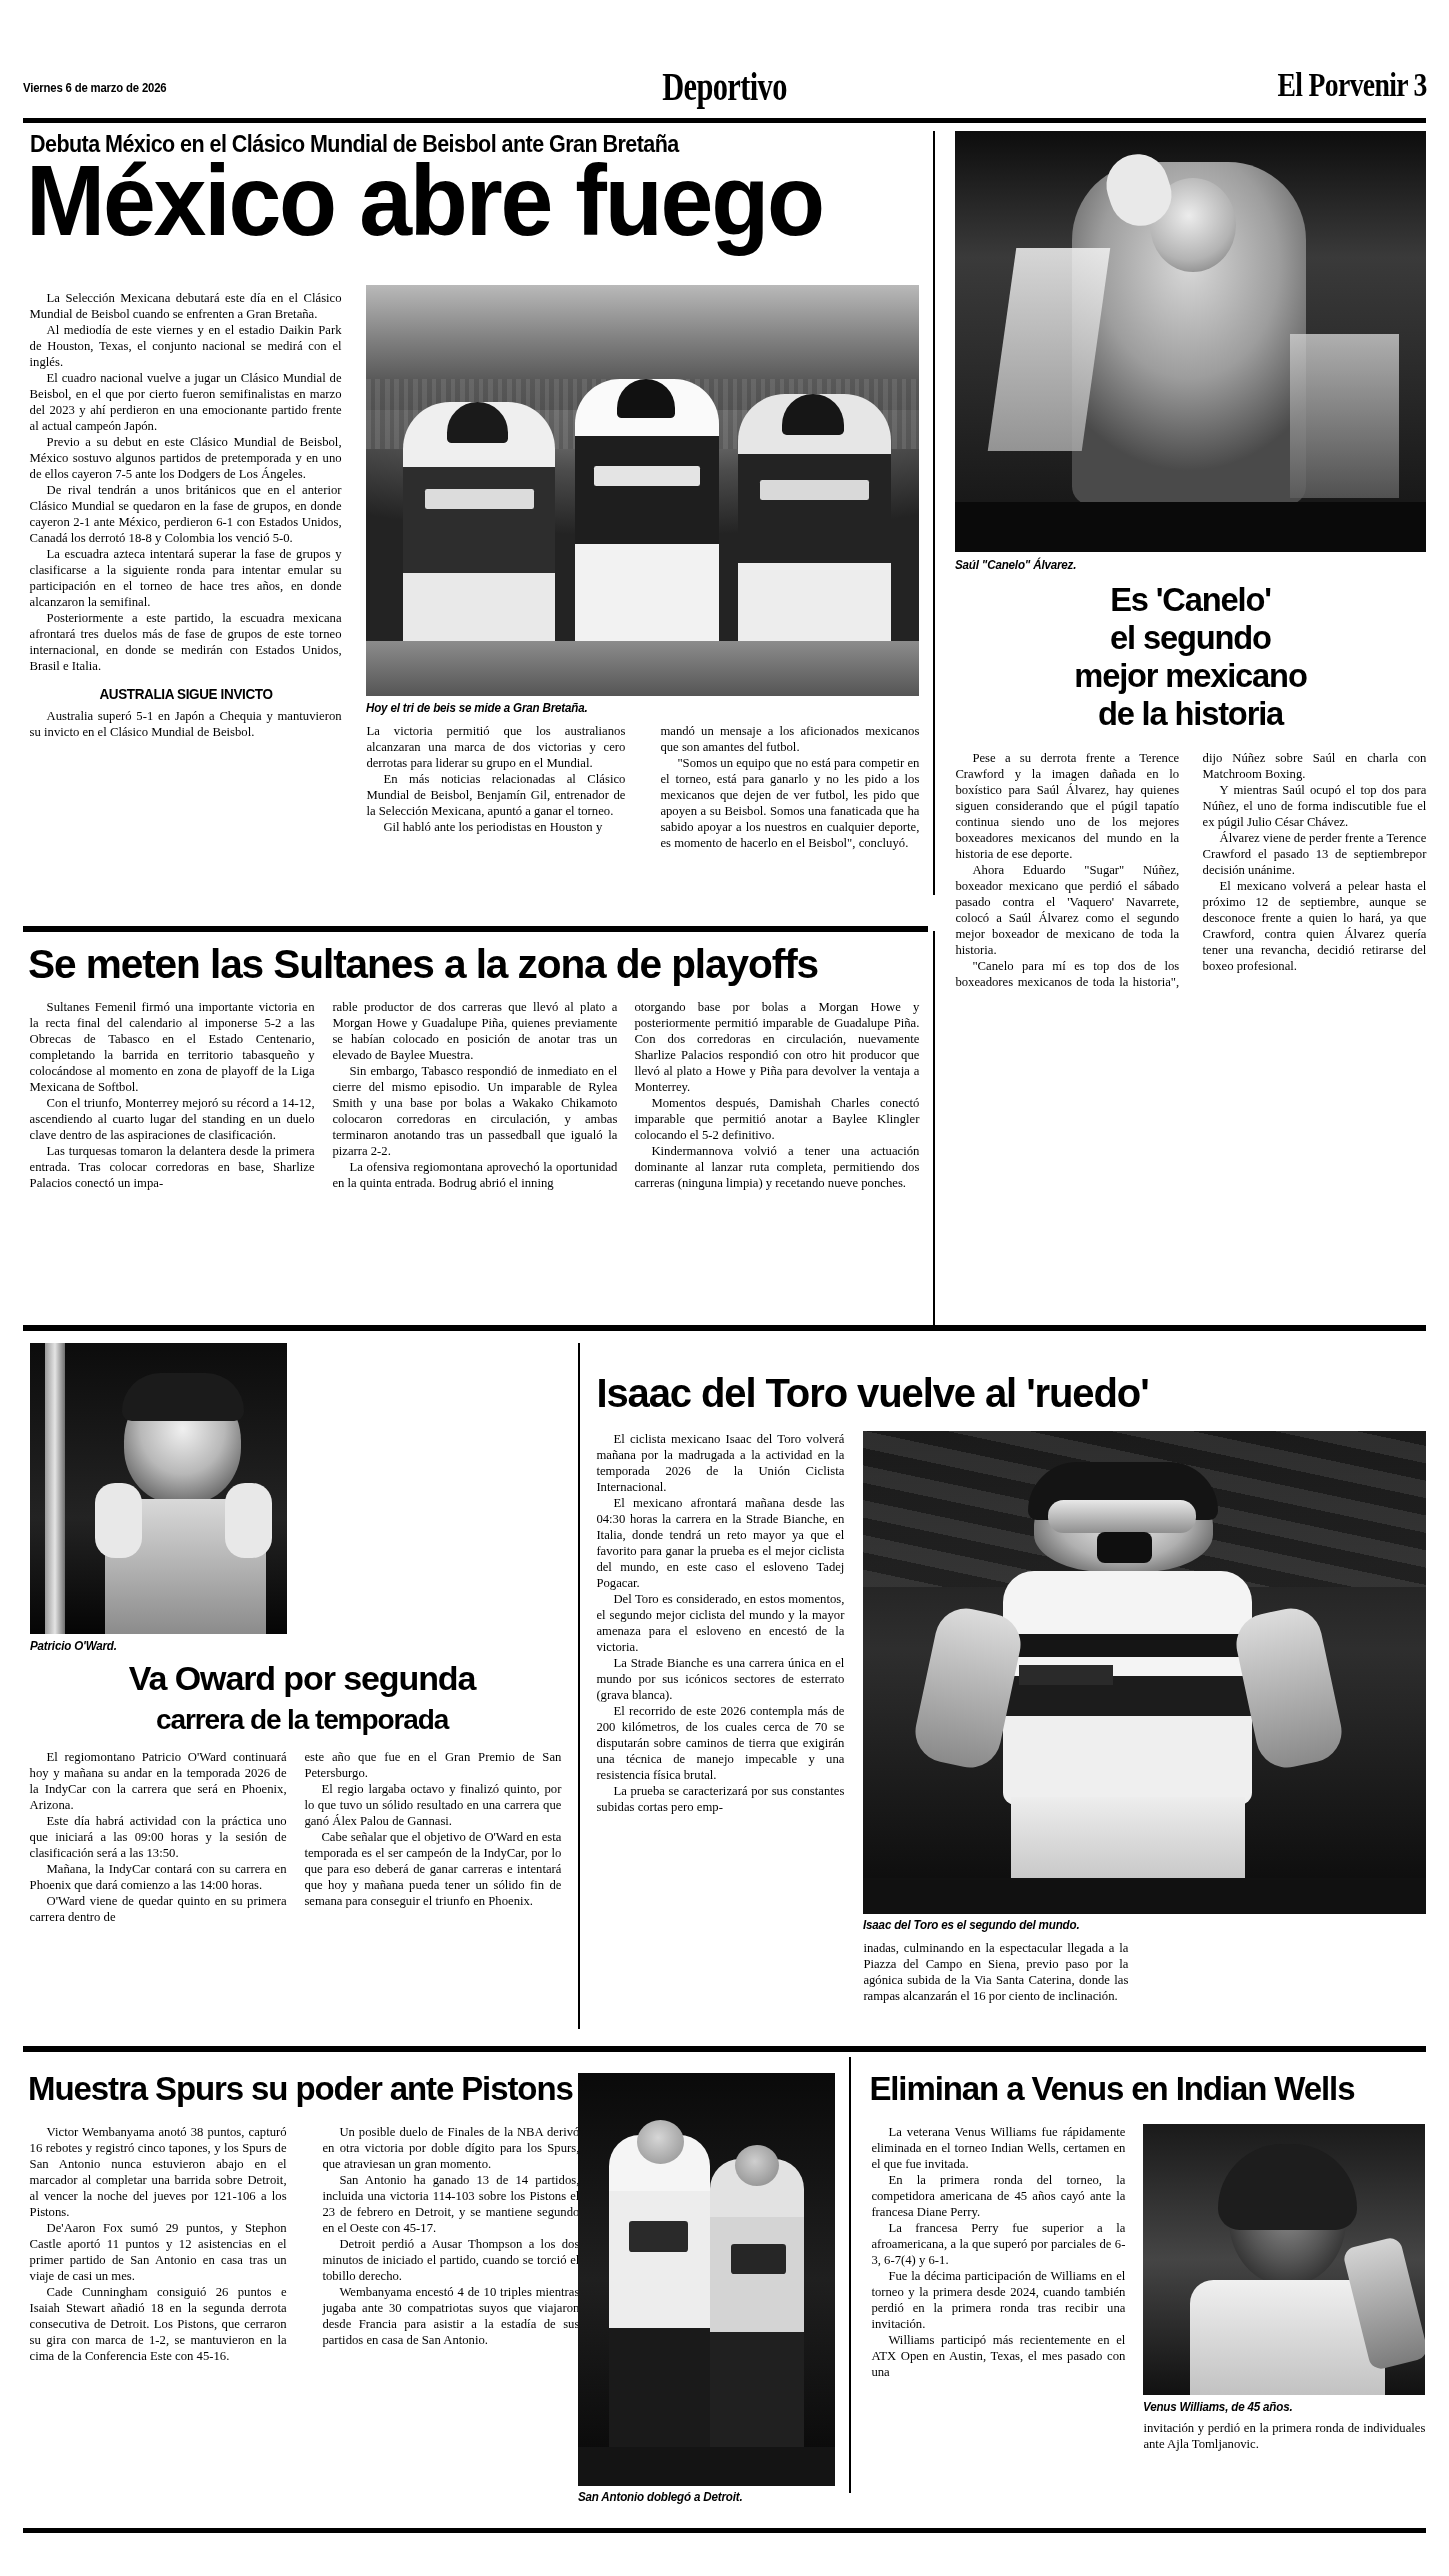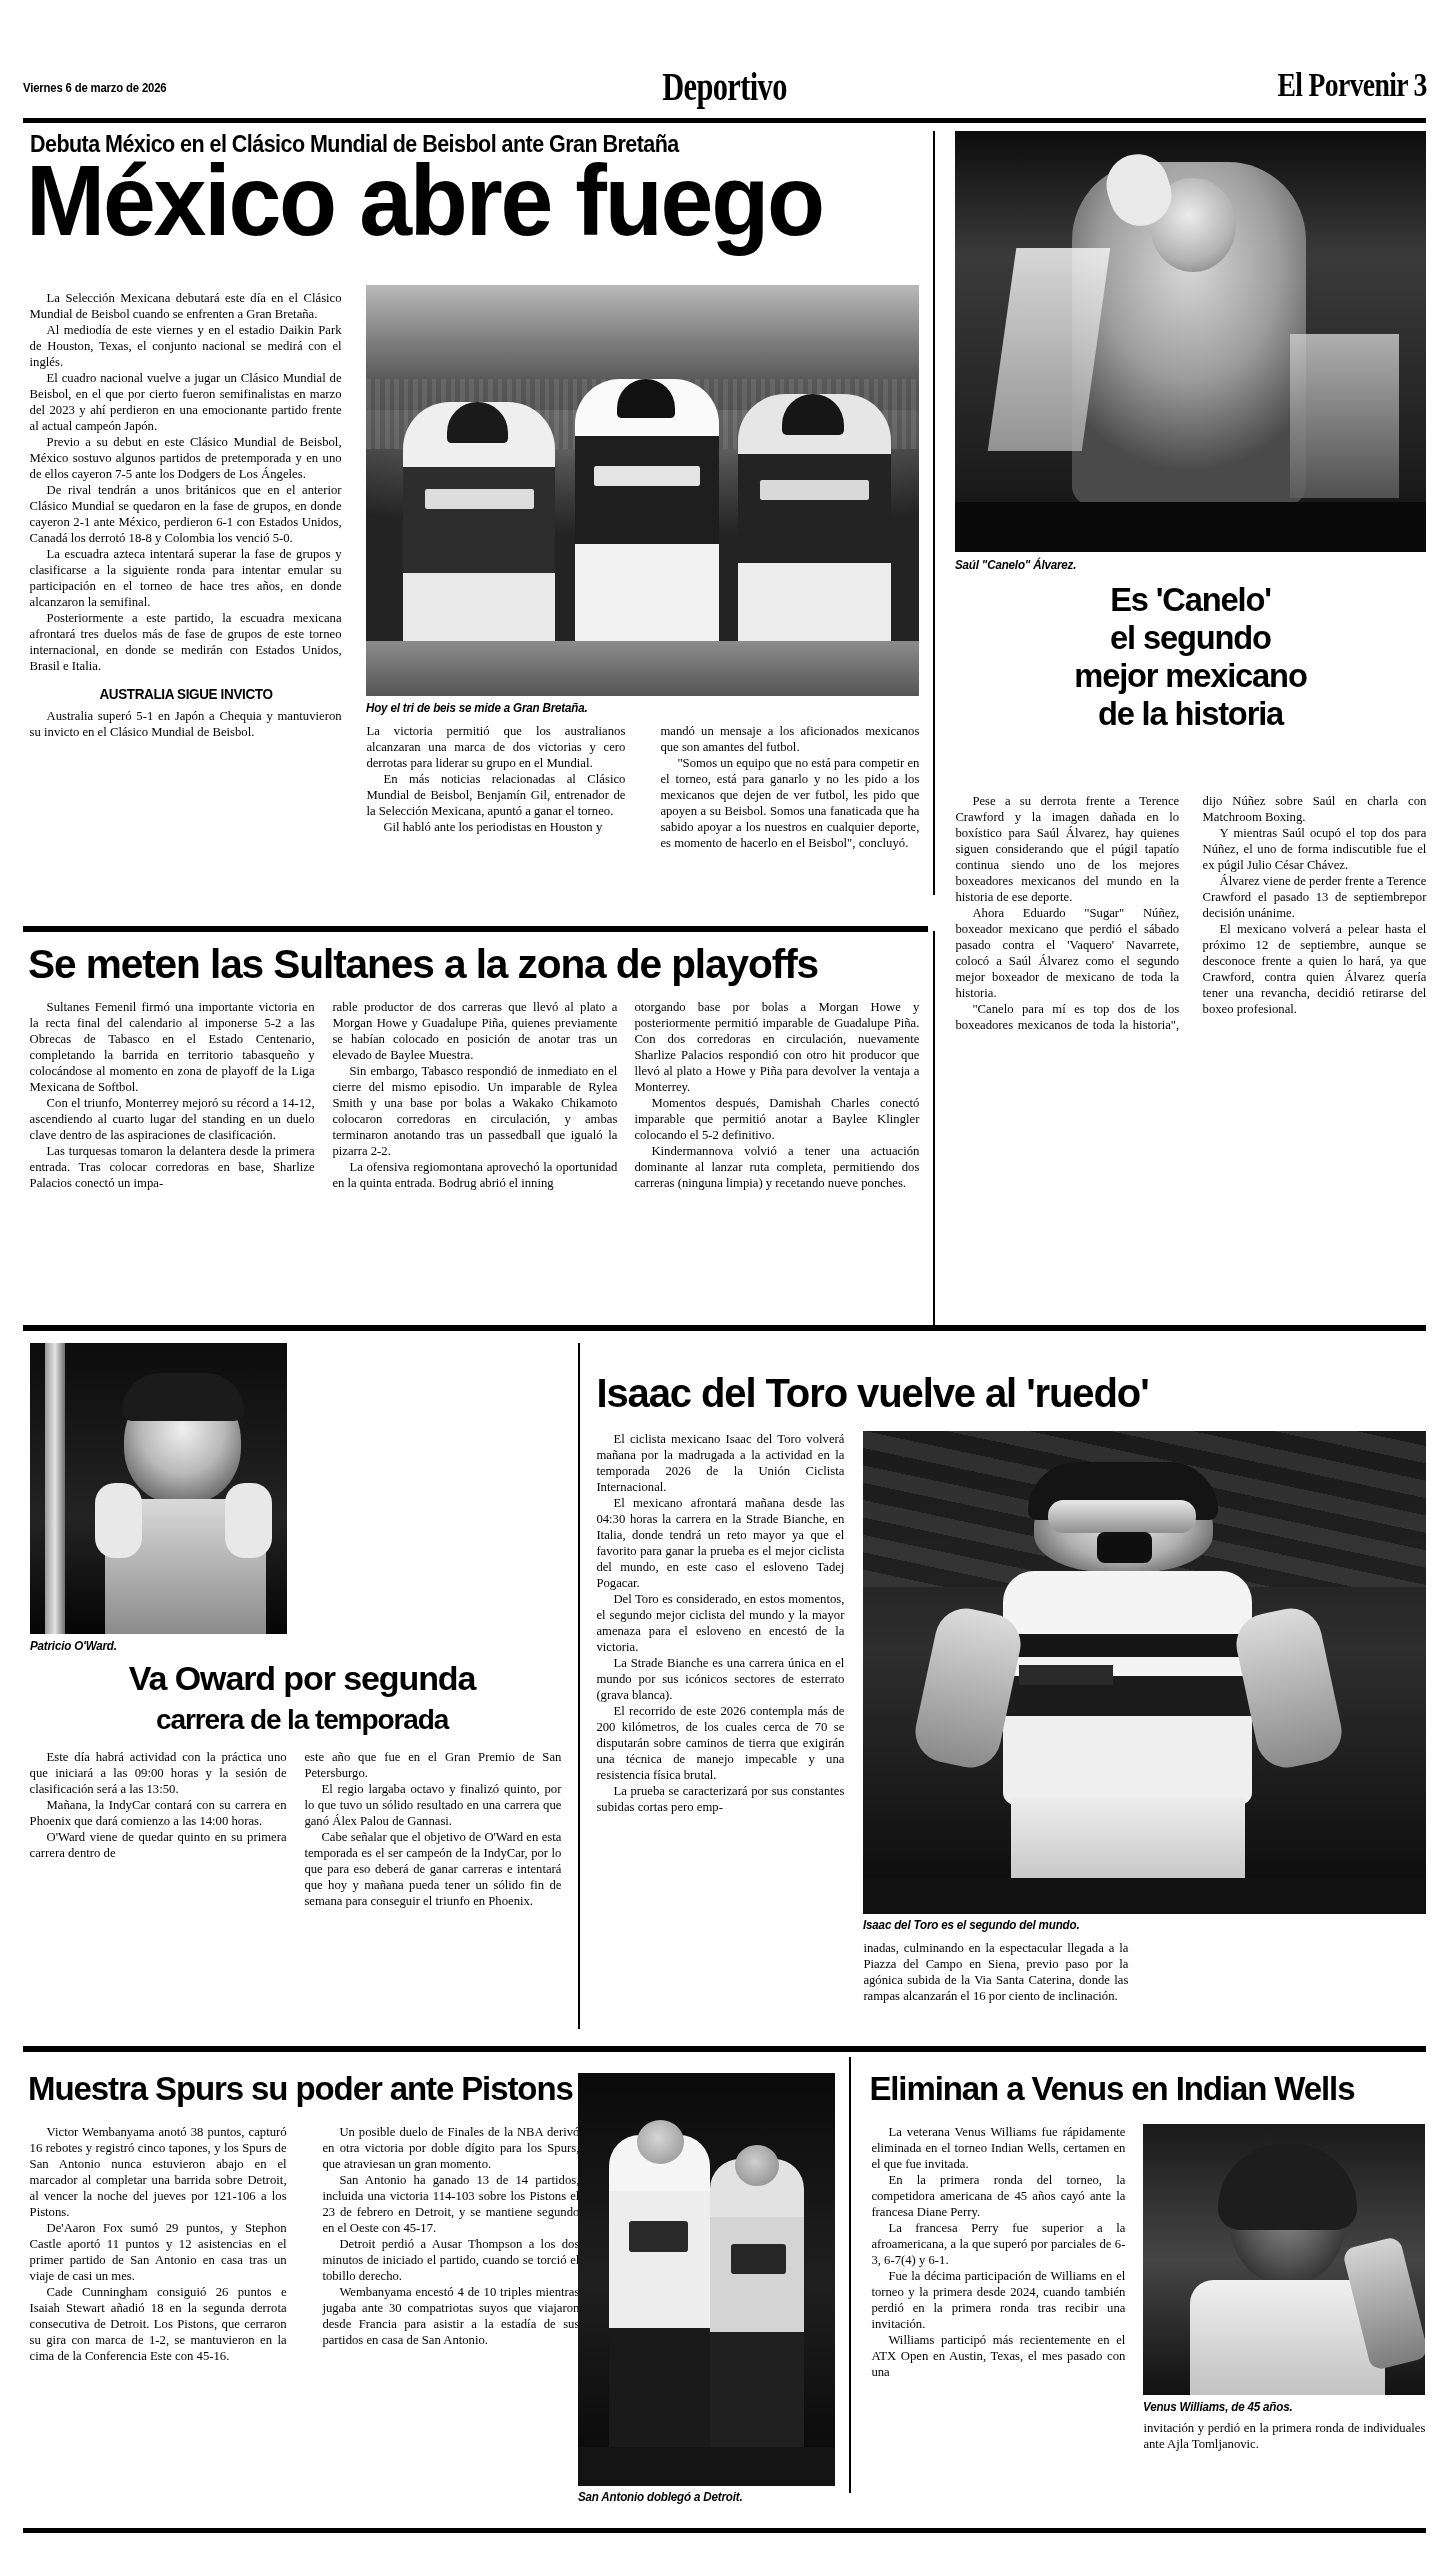--- a/index.html
+++ b/index.html
@@ -138,21 +138,21 @@
   </div>
   <div class="caption" style="position:absolute;left:932px;top:558px;">Saúl "Canelo" Álvarez.</div>
 
   <div style="position:absolute;left:932px;top:580px;width:471px;text-align:center;">
     <div class="mainhead" style="font-size:34px;line-height:38px;letter-spacing:-1.2px;transform:scaleX(.96);">Es 'Canelo'</div>
     <div class="mainhead" style="font-size:34px;line-height:38px;letter-spacing:-1.2px;transform:scaleX(.96);">el segundo</div>
     <div class="mainhead" style="font-size:34px;line-height:38px;letter-spacing:-1.2px;transform:scaleX(.96);">mejor mexicano</div>
     <div class="mainhead" style="font-size:34px;line-height:38px;letter-spacing:-1.2px;transform:scaleX(.96);">de la historia</div>
   </div>
 
-  <div class="col" style="left:932px;top:750px;width:471px;column-count:2;column-gap:23.4px;margin-top:43px;">
+  <div class="col" style="left:932px;top:750px;width:471px;column-count:2;column-gap:23.4px;">
     <p class="body">Pese a su derrota frente a Terence Crawford y la imagen dañada en lo boxístico para Saúl Álvarez, hay quienes siguen considerando que el púgil tapatío continua siendo uno de los mejores boxeadores mexicanos del mundo en la historia de ese deporte.</p>
     <p class="body">Ahora Eduardo "Sugar" Núñez, boxeador mexicano que perdió el sábado pasado contra el 'Vaquero' Navarrete, colocó a Saúl Álvarez como el segundo mejor boxeador de mexicano de toda la historia.</p>
     <p class="body">"Canelo para mí es top dos de los boxeadores mexicanos de toda la historia", dijo Núñez sobre Saúl en charla con Matchroom Boxing.</p>
     <p class="body">Y mientras Saúl ocupó el top dos para Núñez, el uno de forma indiscutible fue el ex púgil Julio César Chávez.</p>
     <p class="body">Álvarez viene de perder frente a Terence Crawford el pasado 13 de septiembrepor decisión unánime.</p>
     <p class="body">El mexicano volverá a pelear hasta el próximo 12 de septiembre, aunque se desconoce frente a quien lo hará, ya que Crawford, contra quien Álvarez quería tener una revancha, decidió retirarse del boxeo profesional.</p>
   </div>
 
   <div class="hrule" style="left:0;top:926px;width:905px;height:5.5px;"></div>
 
@@ -189,20 +189,21 @@
     <div style="position:absolute;left:195px;top:140px;width:47px;height:75px;background:#e8e8e8;border-radius:20px;"></div>
   </div>
   <div class="caption" style="position:absolute;left:6.2px;top:1639px;">Patricio O'Ward.</div>
 
   <div style="position:absolute;left:6.2px;top:1658px;width:545px;text-align:center;">
     <div class="mainhead" style="font-size:34px;line-height:41px;letter-spacing:-1.1px;">Va Oward por segunda</div>
     <div class="mainhead" style="font-size:28px;line-height:41px;letter-spacing:-1.1px;">carrera de la temporada</div>
   </div>
 
   <div class="col" style="left:6.2px;top:1749px;width:257px;">
+    <p class="body">El regiomontano Patricio O'Ward continuará hoy y mañana su andar en la temporada 2026 de la IndyCar con la carrera que será en Phoenix, Arizona.</p>
     <p class="body">Este día habrá actividad con la práctica uno que iniciará a las 09:00 horas y la sesión de clasificación será a las 13:50.</p>
     <p class="body">Mañana, la IndyCar contará con su carrera en Phoenix que dará comienzo a las 14:00 horas.</p>
     <p class="body">O'Ward viene de quedar quinto en su primera carrera dentro de</p>
   </div>
   <div class="col" style="left:281px;top:1749px;width:257px;">
     <p class="body" style="text-indent:0;">este año que fue en el Gran Premio de San Petersburgo.</p>
     <p class="body">El regio largaba octavo y finalizó quinto, por lo que tuvo un sólido resultado en una carrera que ganó Álex Palou de Gannasi.</p>
     <p class="body">Cabe señalar que el objetivo de O'Ward en esta temporada es el ser campeón de la IndyCar, por lo que para eso deberá de ganar carreras e intentará que hoy y mañana pueda tener un sólido fin de semana para conseguir el triunfo en Phoenix.</p>
   </div>
 

